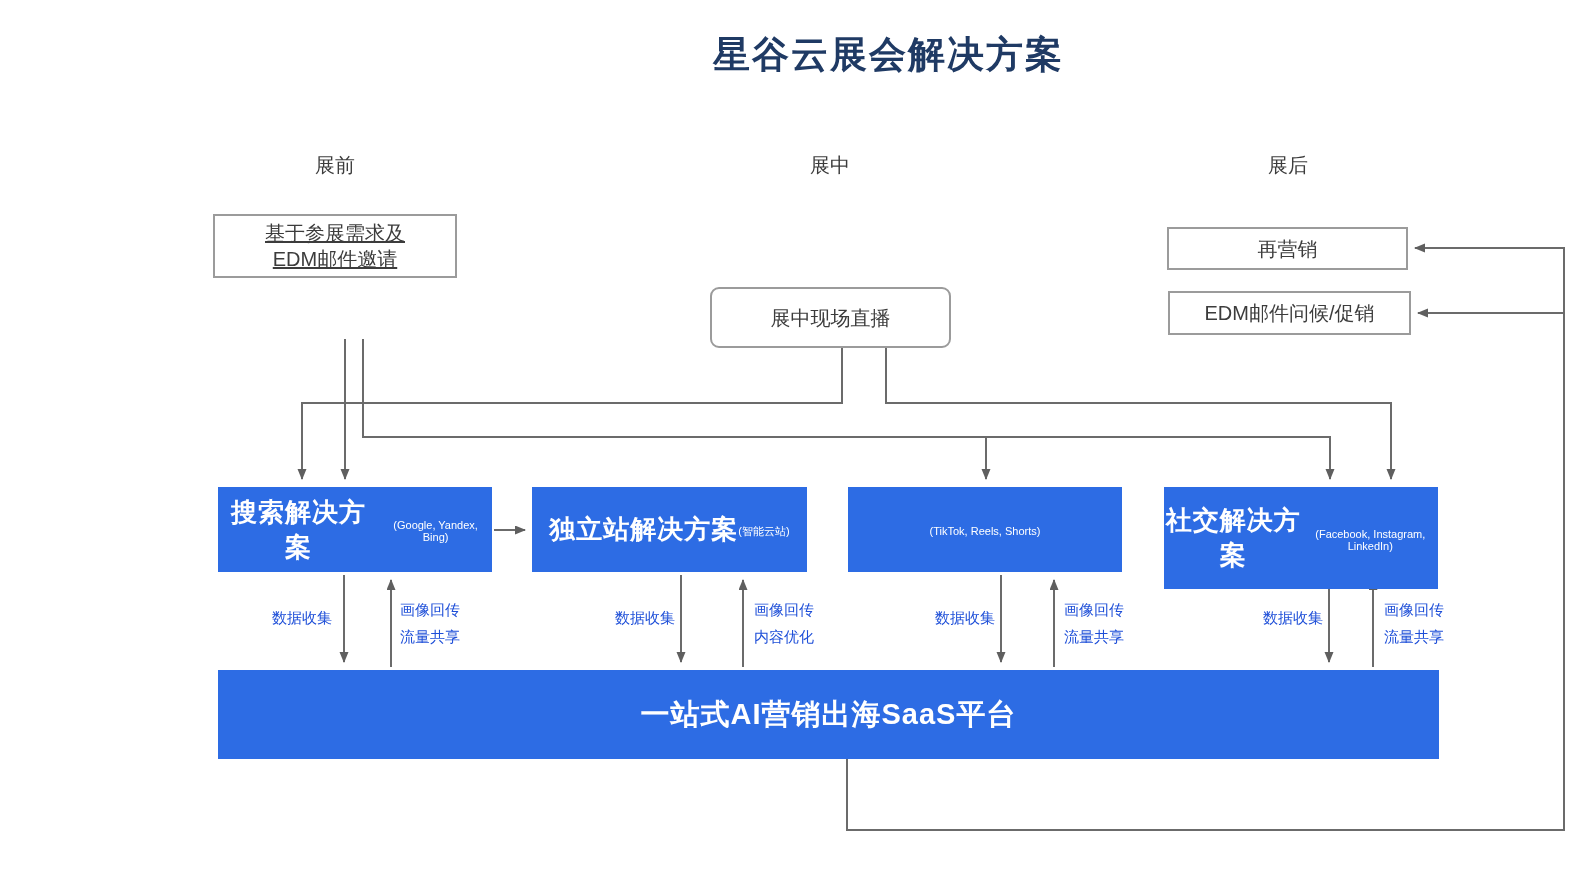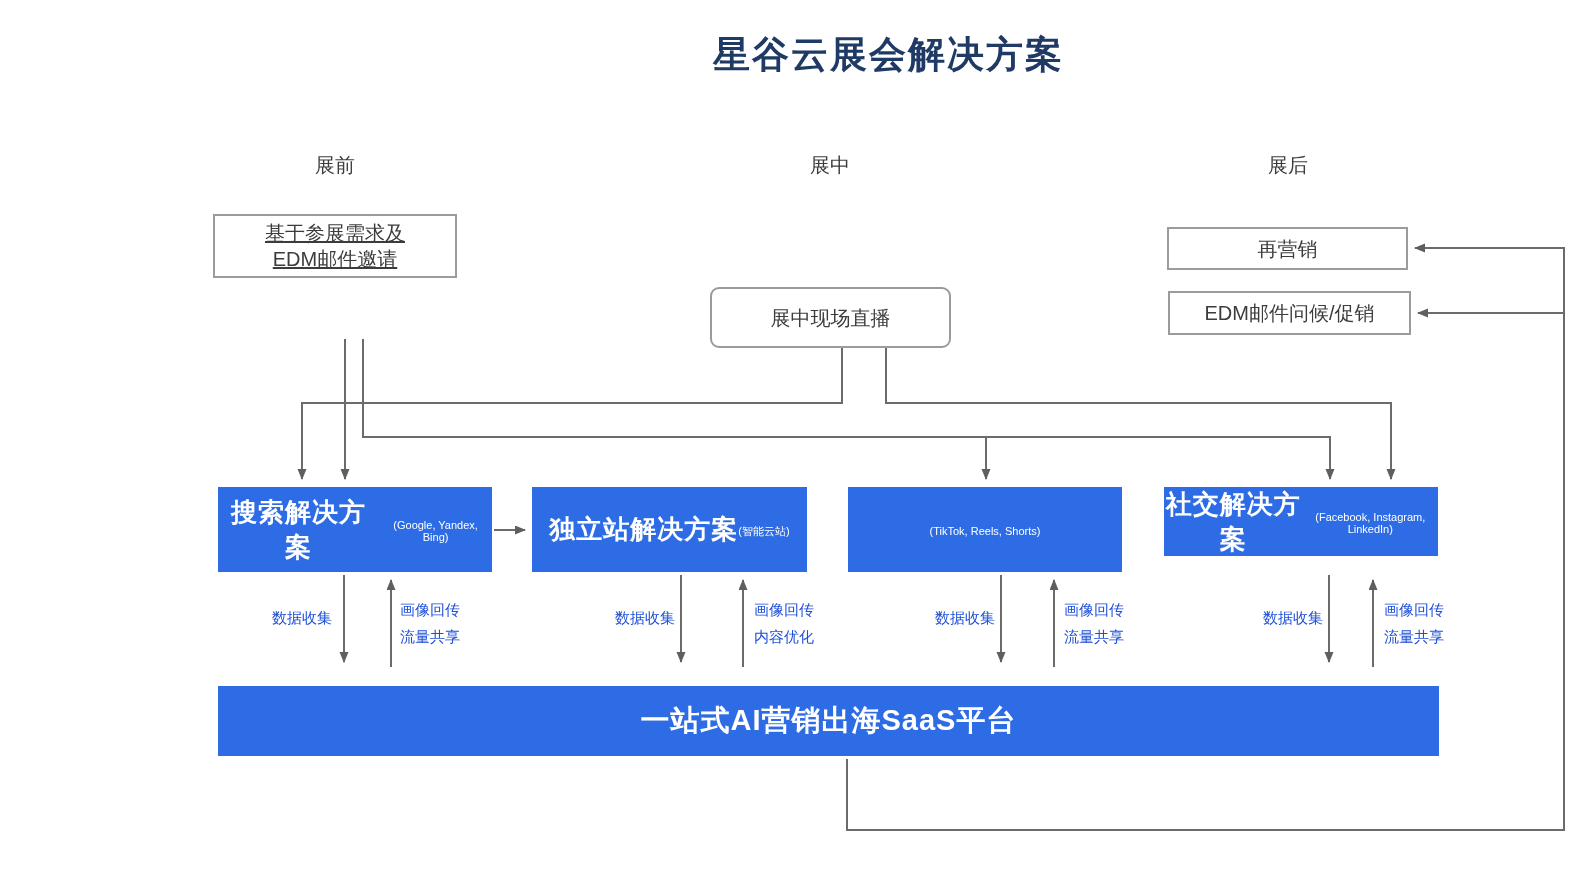--- a/index.html
+++ b/index.html
@@ -80,36 +80,36 @@
     <div class="bname">搜索解决方案</div>
     <div class="bsub">(Google, Yandex, Bing)</div>
   </div>
   <div class="bluebox" style="left:492px;top:487px;width:275px;height:85px;">
     <div class="bname">独立站解决方案</div>
     <div class="bsub">(智能云站)</div>
   </div>
   <div class="bluebox" style="left:808px;top:487px;width:274px;height:85px;">
     <div class="bsub">(TikTok, Reels, Shorts)</div>
   </div>
-  <div class="bluebox" style="left:1124px;top:487px;width:274px;height:69px;">
+  <div class="bluebox" style="left:1124px;top:487px;width:274px;height:102px;">
     <div class="bname">社交解决方案</div>
     <div class="bsub">(Facebook, Instagram, LinkedIn)</div>
   </div>
 
   <div class="flowlabel lbl-right" style="left:205px;top:604px;width:87px;">数据收集</div>
   <div class="flowlabel multiline" style="left:360px;top:596px;">画像回传
 流量共享</div>
 
   <div class="flowlabel lbl-right" style="left:548px;top:604px;width:87px;">数据收集</div>
   <div class="flowlabel multiline" style="left:714px;top:596px;">画像回传
 内容优化</div>
 
   <div class="flowlabel lbl-right" style="left:868px;top:604px;width:87px;">数据收集</div>
   <div class="flowlabel multiline" style="left:1024px;top:596px;">画像回传
 流量共享</div>
 
   <div class="flowlabel lbl-right" style="left:1196px;top:604px;width:87px;">数据收集</div>
   <div class="flowlabel multiline" style="left:1344px;top:596px;">画像回传
 流量共享</div>
 
-  <div class="platform" style="left:178px;top:686px;width:1221px;height:70px;">一站式AI营销出海SaaS平台</div>
+  <div class="platform" style="left:178px;top:670px;width:1221px;height:89px;">一站式AI营销出海SaaS平台</div>
 
 </div>
 
 </body></html>

